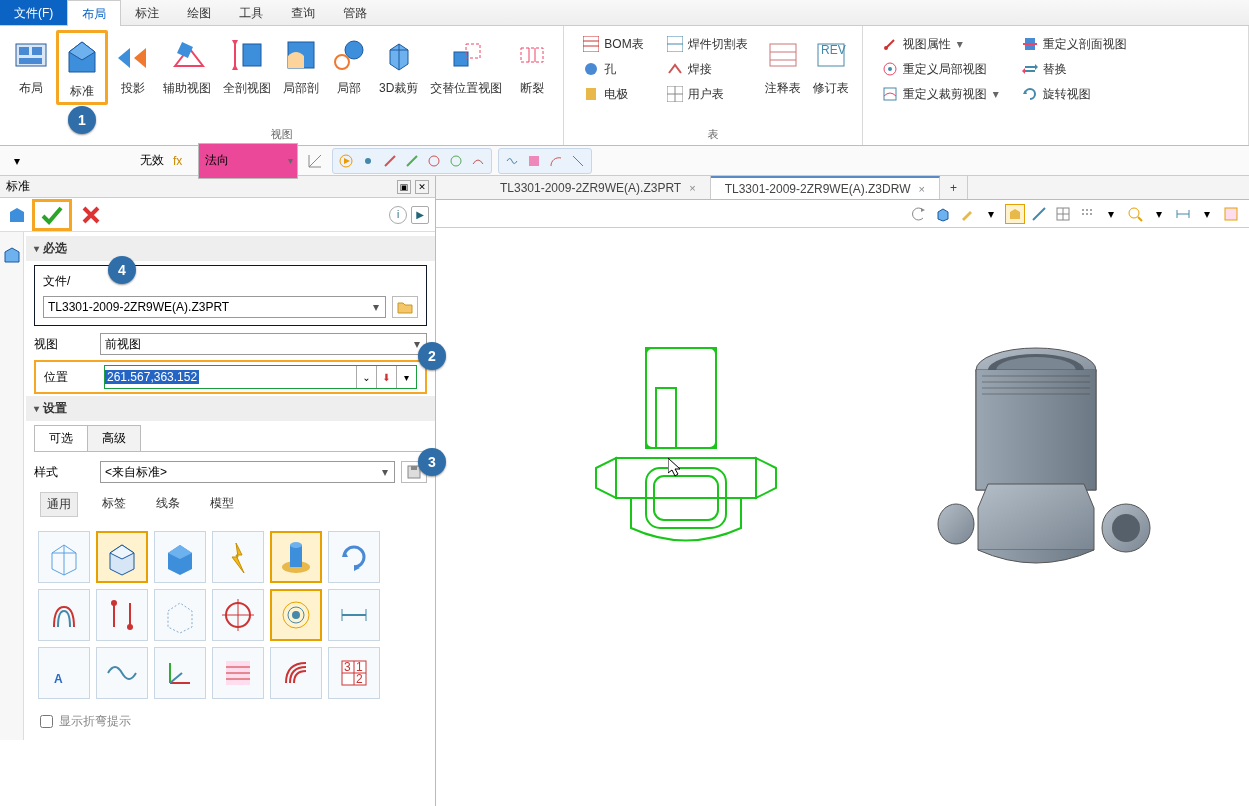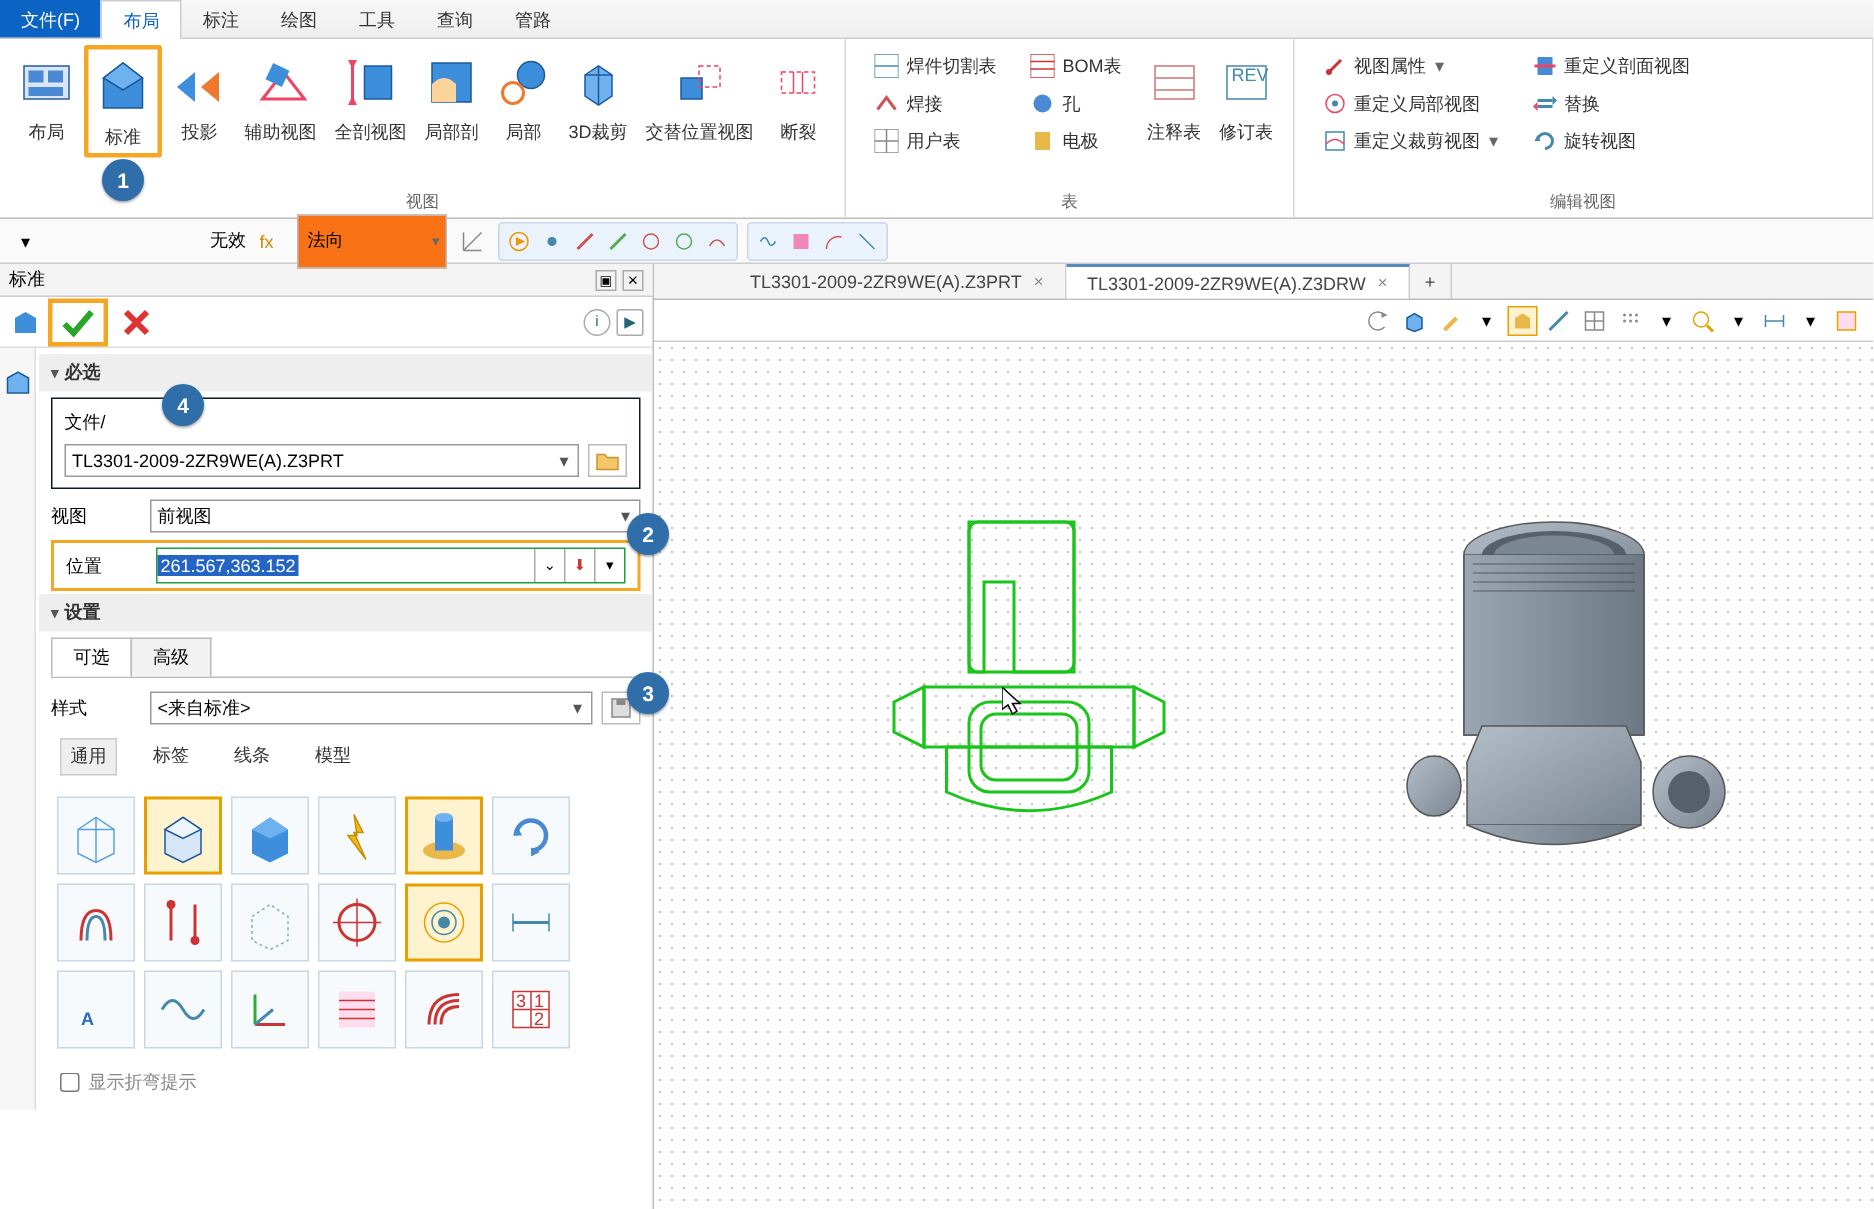--- a/index.html
+++ b/index.html
@@ -20,21 +20,21 @@
 .rbtn .ic { width: 36px; height: 46px; display: flex; align-items: center; justify-content: center; }
 .rbtn .lbl { color: #333; font-size: 12px; margin-top: 2px; text-align:center; }
 .rbtn.small { flex-direction: row; gap: 4px; padding: 2px 4px; }
 .rbtn.small .ic { width: 18px; height: 18px; }
 .rbtn.highlight { border: 3px solid #f5a623; border-radius: 2px; }
 .smallcol { display:flex; flex-direction:column; gap:2px; padding:2px 6px;}
 .smallcol .rbtn.small .lbl { font-size:12px; }
 
 
 .quickbar { height: 30px; border-bottom: 1px solid #ccc; display:flex; align-items:center; gap:6px; padding:0 6px; background:#fafafa;}
-.qdrop { height:36px; border:1px solid #bbb; background:#f97316; padding:0 18px 0 6px; display:flex; align-items:center; position:relative; min-width:100px;}
+.qdrop { height:36px; border:1px solid #bbb; background:#ec4899; padding:0 18px 0 6px; display:flex; align-items:center; position:relative; min-width:100px;}
 .qdrop::after{content:"▾"; position:absolute; right:4px; color:#666; font-size:10px;}
 .qbset { display:flex; gap:0; border:1px solid #c7d6e8; background:#eaf2fb; padding:2px; border-radius:3px;}
 .qb { width:22px; height:20px; display:flex; align-items:center; justify-content:center; }
 
 
 .main { display:flex; height: calc(806px - 26px - 120px - 30px); }
 .left { width: 436px; display:flex; flex-direction:column; border-right:1px solid #bbb; }
 .left-title { height:22px; background:#f3f3f3; border-bottom:1px solid #ccc; display:flex; align-items:center; padding:0 6px; justify-content:space-between;}
 .left-title .rt { display:flex; gap:4px;}
 .left-title .rt span{ width:14px; height:14px; border:1px solid #aaa; font-size:9px; display:flex;align-items:center;justify-content:center;}
@@ -201,20 +201,48 @@
     </div>
     <div class="label">视图</div>
   </div>
 
   <div class="ribbon-group">
     <div class="row">
       <div class="smallcol">
         <div class="rbtn small">
             <div class="ic">
               <svg width="16" height="16">
+                <rect width="16" height="16" fill="#fff" stroke="#c33"></rect>
+                <line x1="0" y1="5" x2="16" y2="5" stroke="#c33"></line>
+                <line x1="0" y1="10" x2="16" y2="10" stroke="#c33"></line>
+              </svg>
+            </div>
+            <span class="lbl">BOM表</span>
+          </div>
+        <div class="rbtn small">
+            <div class="ic">
+              <svg width="16" height="16">
+                <circle cx="8" cy="8" r="6" fill="#4a8ad4"></circle>
+              </svg>
+            </div>
+            <span class="lbl">孔</span>
+          </div>
+        <div class="rbtn small">
+            <div class="ic">
+              <svg width="16" height="16">
+                <rect x="3" y="2" width="10" height="12" fill="#e8b84a"></rect>
+              </svg>
+            </div>
+            <span class="lbl">电极</span>
+          </div>
+      </div>
+      <div class="smallcol">
+        <div class="rbtn small">
+            <div class="ic">
+              <svg width="16" height="16">
                 <rect width="16" height="16" fill="#fff" stroke="#48a"></rect>
                 <line x1="0" y1="8" x2="16" y2="8" stroke="#48a"></line>
               </svg>
             </div>
             <span class="lbl">焊件切割表</span>
           </div>
         <div class="rbtn small">
             <div class="ic">
               <svg width="16" height="16">
                 <path d="M2 12 L8 4 L14 12" fill="none" stroke="#c55" stroke-width="2"></path>
@@ -224,48 +252,20 @@
           </div>
         <div class="rbtn small">
             <div class="ic">
               <svg width="16" height="16">
                 <rect width="16" height="16" fill="#fff" stroke="#888"></rect>
                 <line x1="8" y1="0" x2="8" y2="16" stroke="#888"></line>
                 <line x1="0" y1="8" x2="16" y2="8" stroke="#888"></line>
               </svg>
             </div>
             <span class="lbl">用户表</span>
-          </div>
-      </div>
-      <div class="smallcol">
-        <div class="rbtn small">
-            <div class="ic">
-              <svg width="16" height="16">
-                <rect width="16" height="16" fill="#fff" stroke="#c33"></rect>
-                <line x1="0" y1="5" x2="16" y2="5" stroke="#c33"></line>
-                <line x1="0" y1="10" x2="16" y2="10" stroke="#c33"></line>
-              </svg>
-            </div>
-            <span class="lbl">BOM表</span>
-          </div>
-        <div class="rbtn small">
-            <div class="ic">
-              <svg width="16" height="16">
-                <circle cx="8" cy="8" r="6" fill="#4a8ad4"></circle>
-              </svg>
-            </div>
-            <span class="lbl">孔</span>
-          </div>
-        <div class="rbtn small">
-            <div class="ic">
-              <svg width="16" height="16">
-                <rect x="3" y="2" width="10" height="12" fill="#e8b84a"></rect>
-              </svg>
-            </div>
-            <span class="lbl">电极</span>
           </div>
       </div>
       <div class="rbtn">
           <div class="ic">
             <svg width="34" height="34">
               <rect x="4" y="6" width="26" height="22" fill="#fff" stroke="#c77"></rect>
               <line x1="4" y1="14" x2="30" y2="14" stroke="#c77"></line>
               <line x1="4" y1="22" x2="30" y2="22" stroke="#c77"></line>
             </svg>
           </div>
@@ -341,21 +341,20 @@
             <div class="ic">
               <svg width="16" height="16">
                 <path d="M3 8 A5 5 0 1 1 8 13" fill="none" stroke="#48a" stroke-width="2"></path>
                 <polygon points="1,8 5,8 3,4" fill="#48a"></polygon>
               </svg>
             </div>
             <span class="lbl">旋转视图</span>
           </div>
       </div>
     </div>
-    <div class="label">编辑视图</div>
   </div>
 </div>
 
 <div class="quickbar">
   <span class="qb">▾</span>
   <span style="width:100px;"></span>
   <span>无效</span>
   <span class="qb">
       <svg width="16" height="14">
         <text x="0" y="11" font-size="11" fill="#c80">fx</text>

